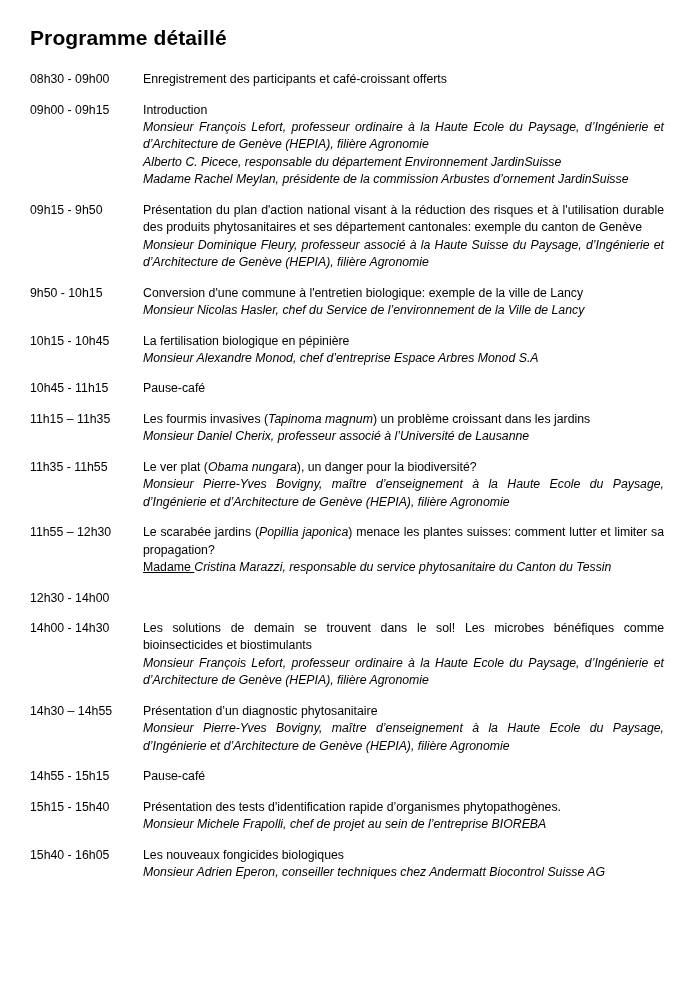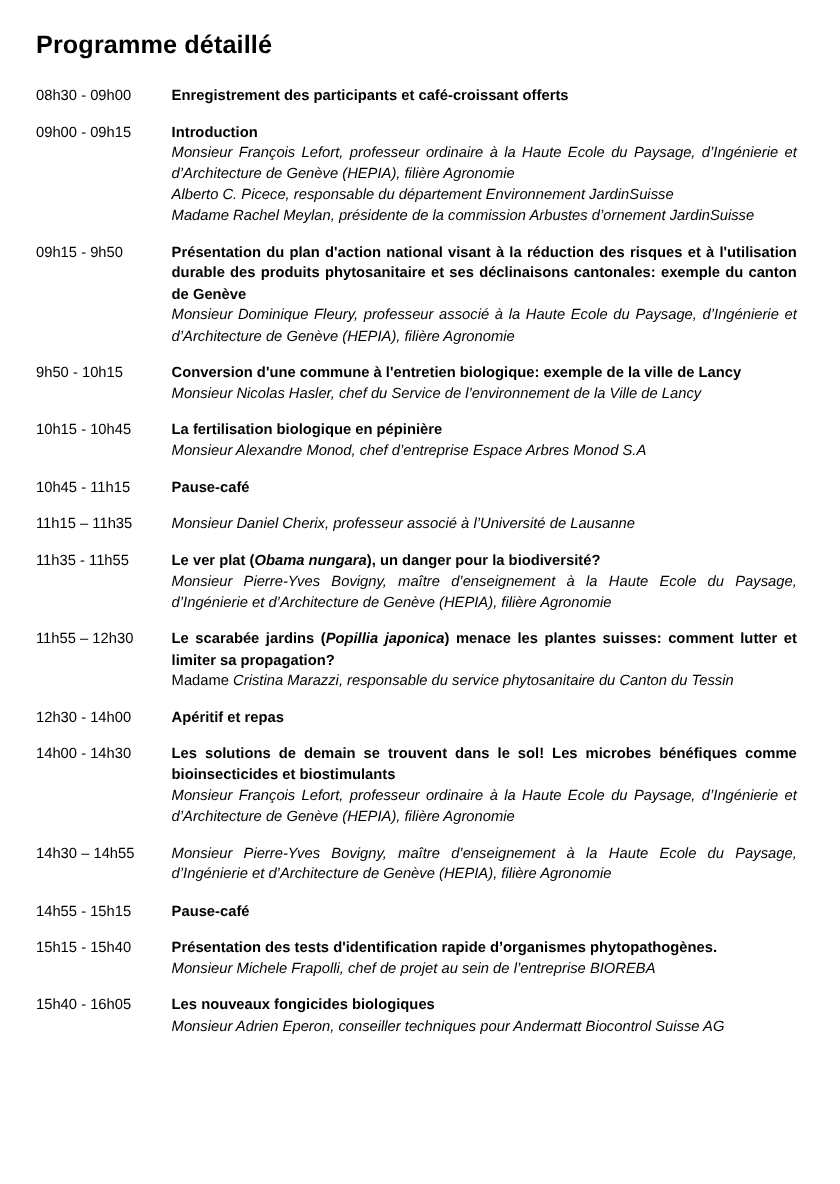--- a/index.html
+++ b/index.html
@@ -46,28 +46,28 @@
   }
   .entry {
     flex: 1 1 auto;
     font-size: 12.3px;
     line-height: 1.42;
     text-align: justify;
     padding-right: 2px;
   }
   .entry .title-line {
     display: block;
-    font-weight: bold;
   }
   .entry .speaker {
     display: block;
     font-style: italic;
   }
   .entry .speaker .roman {
     font-style: normal;
+    text-decoration: underline;
   }
   .entry .title-line .italic {
     font-style: italic;
   }
 </style>
 </head>
 <body>
 
 <div class="page">
   <h1 class="doc-title">Programme détaillé</h1>
@@ -83,22 +83,22 @@
         <div class="entry">
           <span class="title-line">Introduction</span>
           <span class="speaker">Monsieur François Lefort, professeur ordinaire à la Haute Ecole du Paysage, d’Ingénierie et d’Architecture de Genève (HEPIA), filière Agronomie</span>
           <span class="speaker">Alberto C. Picece, responsable du département Environnement JardinSuisse</span>
           <span class="speaker">Madame Rachel Meylan, présidente de la commission Arbustes d’ornement JardinSuisse</span>
         </div>
       </div>
       <div class="row">
         <div class="time">09h15 - 9h50</div>
         <div class="entry">
-          <span class="title-line">Présentation du plan d'action national visant à la réduction des risques et à l'utilisation durable des produits phytosanitaire et ses déclinaisons cantonales: exemple du canton de Genève</span>
-          <span class="speaker">Monsieur Dominique Fleury, professeur associé à la Haute Ecole du Paysage, d’Ingénierie et d’Architecture de Genève (HEPIA), filière Agronomie</span>
+          <span class="title-line">Présentation du plan d'action national visant à la réduction des risques et à l'utilisation durable des produits phytosanitaires et ses département cantonales: exemple du canton de Genève</span>
+          <span class="speaker">Monsieur Dominique Fleury, professeur associé à la Haute Suisse du Paysage, d’Ingénierie et d’Architecture de Genève (HEPIA), filière Agronomie</span>
         </div>
       </div>
       <div class="row">
         <div class="time">9h50 - 10h15</div>
         <div class="entry">
           <span class="title-line">Conversion d'une commune à l'entretien biologique: exemple de la ville de Lancy</span>
           <span class="speaker">Monsieur Nicolas Hasler, chef du Service de l’environnement de la Ville de Lancy</span>
         </div>
       </div>
       <div class="row">
@@ -110,70 +110,69 @@
       </div>
       <div class="row">
         <div class="time">10h45 - 11h15</div>
         <div class="entry">
           <span class="title-line">Pause-café</span>
         </div>
       </div>
       <div class="row">
         <div class="time">11h15 – 11h35</div>
         <div class="entry">
+          <span class="title-line"><span>Les fourmis invasives (</span><span class="italic">Tapinoma magnum</span><span>) un problème croissant dans les jardins</span></span>
           <span class="speaker">Monsieur Daniel Cherix, professeur associé à l’Université de Lausanne</span>
         </div>
       </div>
       <div class="row">
         <div class="time">11h35 - 11h55</div>
         <div class="entry">
           <span class="title-line"><span>Le ver plat (</span><span class="italic">Obama nungara</span><span>), un danger pour la biodiversité?</span></span>
           <span class="speaker">Monsieur Pierre-Yves Bovigny, maître d’enseignement à la Haute Ecole du Paysage, d’Ingénierie et d’Architecture de Genève (HEPIA), filière Agronomie</span>
         </div>
       </div>
       <div class="row">
         <div class="time">11h55 – 12h30</div>
         <div class="entry">
           <span class="title-line"><span>Le scarabée jardins (</span><span class="italic">Popillia japonica</span><span>) menace les plantes suisses: comment lutter et limiter sa propagation?</span></span>
           <span class="speaker"><span class="roman">Madame </span><span>Cristina Marazzi, responsable du service phytosanitaire du Canton du Tessin</span></span>
         </div>
       </div>
       <div class="row">
         <div class="time">12h30 - 14h00</div>
-        <div class="entry">
-          <span class="title-line">Apéritif et repas</span>
-        </div>
       </div>
       <div class="row">
         <div class="time">14h00 - 14h30</div>
         <div class="entry">
           <span class="title-line">Les solutions de demain se trouvent dans le sol! Les microbes bénéfiques comme bioinsecticides et biostimulants</span>
           <span class="speaker">Monsieur François Lefort, professeur ordinaire à la Haute Ecole du Paysage, d’Ingénierie et d’Architecture de Genève (HEPIA), filière Agronomie</span>
         </div>
       </div>
       <div class="row">
         <div class="time">14h30 – 14h55</div>
         <div class="entry">
+          <span class="title-line">Présentation d’un diagnostic phytosanitaire</span>
           <span class="speaker">Monsieur Pierre-Yves Bovigny, maître d’enseignement à la Haute Ecole du Paysage, d’Ingénierie et d’Architecture de Genève (HEPIA), filière Agronomie</span>
         </div>
       </div>
       <div class="row">
         <div class="time">14h55 - 15h15</div>
         <div class="entry">
           <span class="title-line">Pause-café</span>
         </div>
       </div>
       <div class="row">
         <div class="time">15h15 - 15h40</div>
         <div class="entry">
           <span class="title-line">Présentation des tests d'identification rapide d’organismes phytopathogènes.</span>
           <span class="speaker">Monsieur Michele Frapolli, chef de projet au sein de l’entreprise BIOREBA</span>
         </div>
       </div>
       <div class="row">
         <div class="time">15h40 - 16h05</div>
         <div class="entry">
           <span class="title-line">Les nouveaux fongicides biologiques</span>
-          <span class="speaker">Monsieur Adrien Eperon, conseiller techniques pour Andermatt Biocontrol Suisse AG</span>
+          <span class="speaker">Monsieur Adrien Eperon, conseiller techniques chez Andermatt Biocontrol Suisse AG</span>
         </div>
       </div>
     </div>
 </div>
 
 </body></html>

